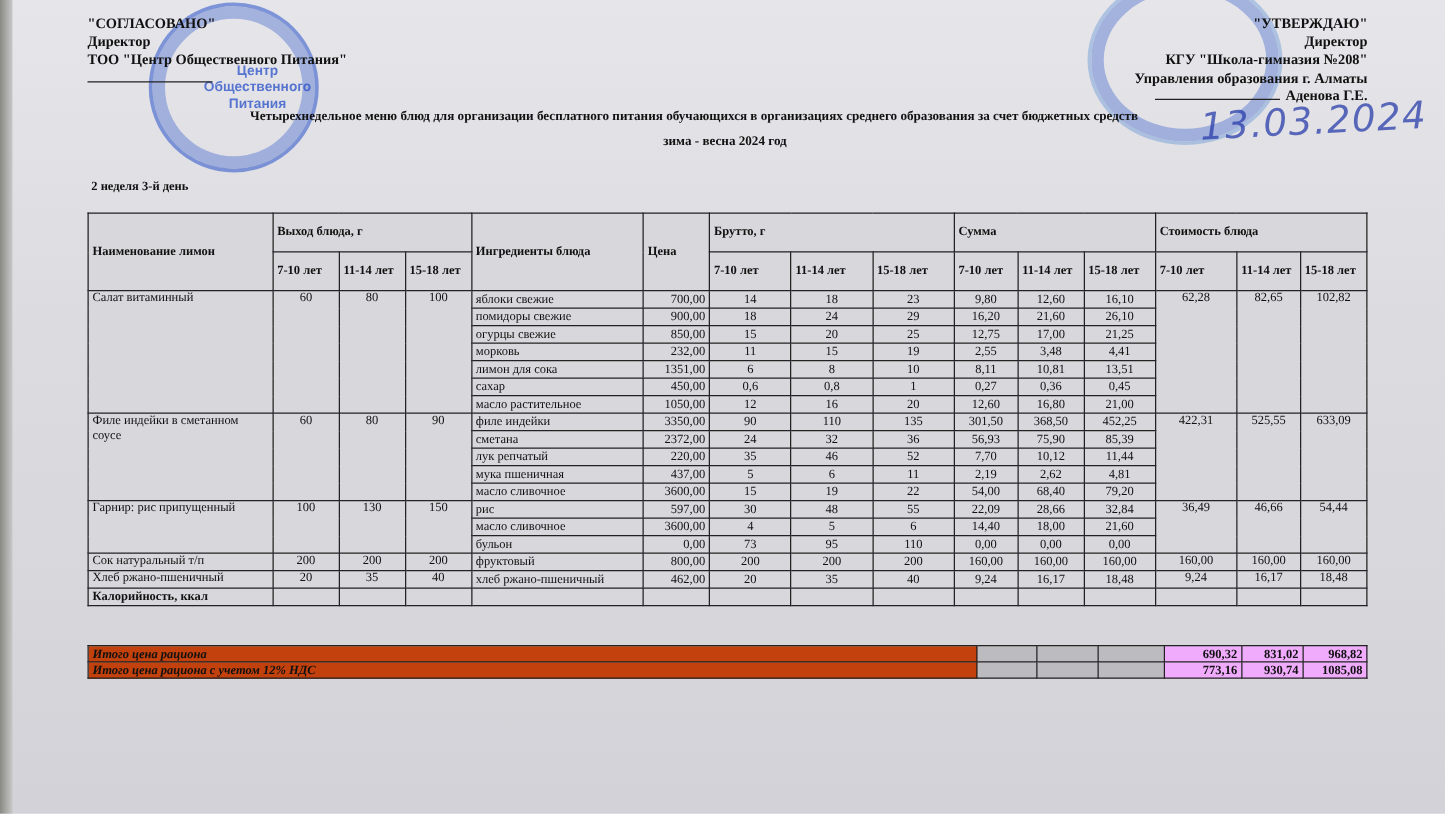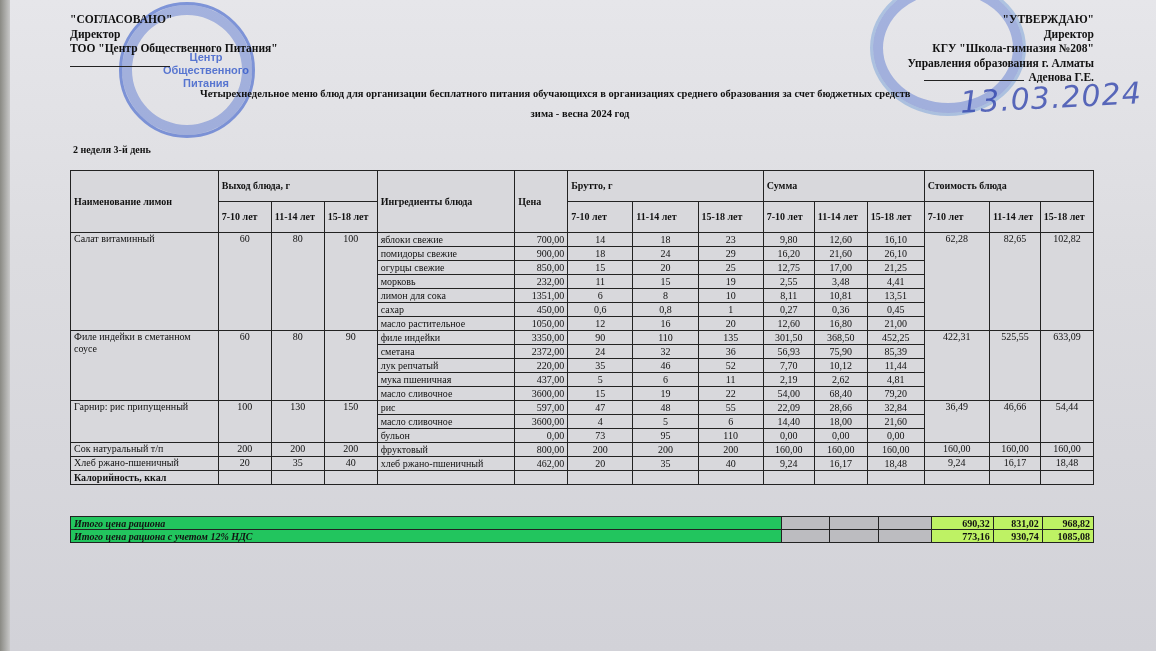--- a/index.html
+++ b/index.html
@@ -53,23 +53,23 @@
   }
   table.menu th { font-weight: bold; text-align: left; height: 30px; }
   table.menu td.num { text-align: right; }
   table.menu td.ctr { text-align: center; }
   table.menu td.top { vertical-align: top; }
   .cal td { font-weight: bold; }
   table.totals {
     position: absolute; left: 70px; top: 516px; width: 1024px; border-collapse: collapse; font-size: 10px;
   }
   table.totals td { border: 1px solid #222; height: 12px; line-height: 11px; padding: 0 3px; font-weight: bold; }
-  table.totals td.label { font-style: italic; background: #22c55e; }
+  table.totals td.label { font-style: italic; background: #c2410c; }
   table.totals td.shade { background: #bcbcc0; }
-  table.totals td.num { text-align: right; background: #bef264; }
+  table.totals td.num { text-align: right; background: #f0abfc; }
 </style>
 </head>
 <body>
 
 <div class="left-edge"></div>
 
 <div class="stamp stamp-left">
   <div class="stamp-text">Центр Общественного Питания</div>
 </div>
 <div class="stamp stamp-right"></div>
@@ -273,21 +273,21 @@
         <td class="ctr">68,40</td>
         <td class="ctr">79,20</td>
       </tr>
       <tr>
         <td class="top" rowspan="3">Гарнир: рис припущенный</td>
         <td class="ctr top" rowspan="3">100</td>
         <td class="ctr top" rowspan="3">130</td>
         <td class="ctr top" rowspan="3">150</td>
         <td>рис</td>
         <td class="num">597,00</td>
-        <td class="ctr">47</td>
+        <td class="ctr">30</td>
         <td class="ctr">48</td>
         <td class="ctr">55</td>
         <td class="ctr">22,09</td>
         <td class="ctr">28,66</td>
         <td class="ctr">32,84</td>
         <td class="ctr top" rowspan="3">36,49</td>
         <td class="ctr top" rowspan="3">46,66</td>
         <td class="ctr top" rowspan="3">54,44</td>
       </tr>
       <tr>

